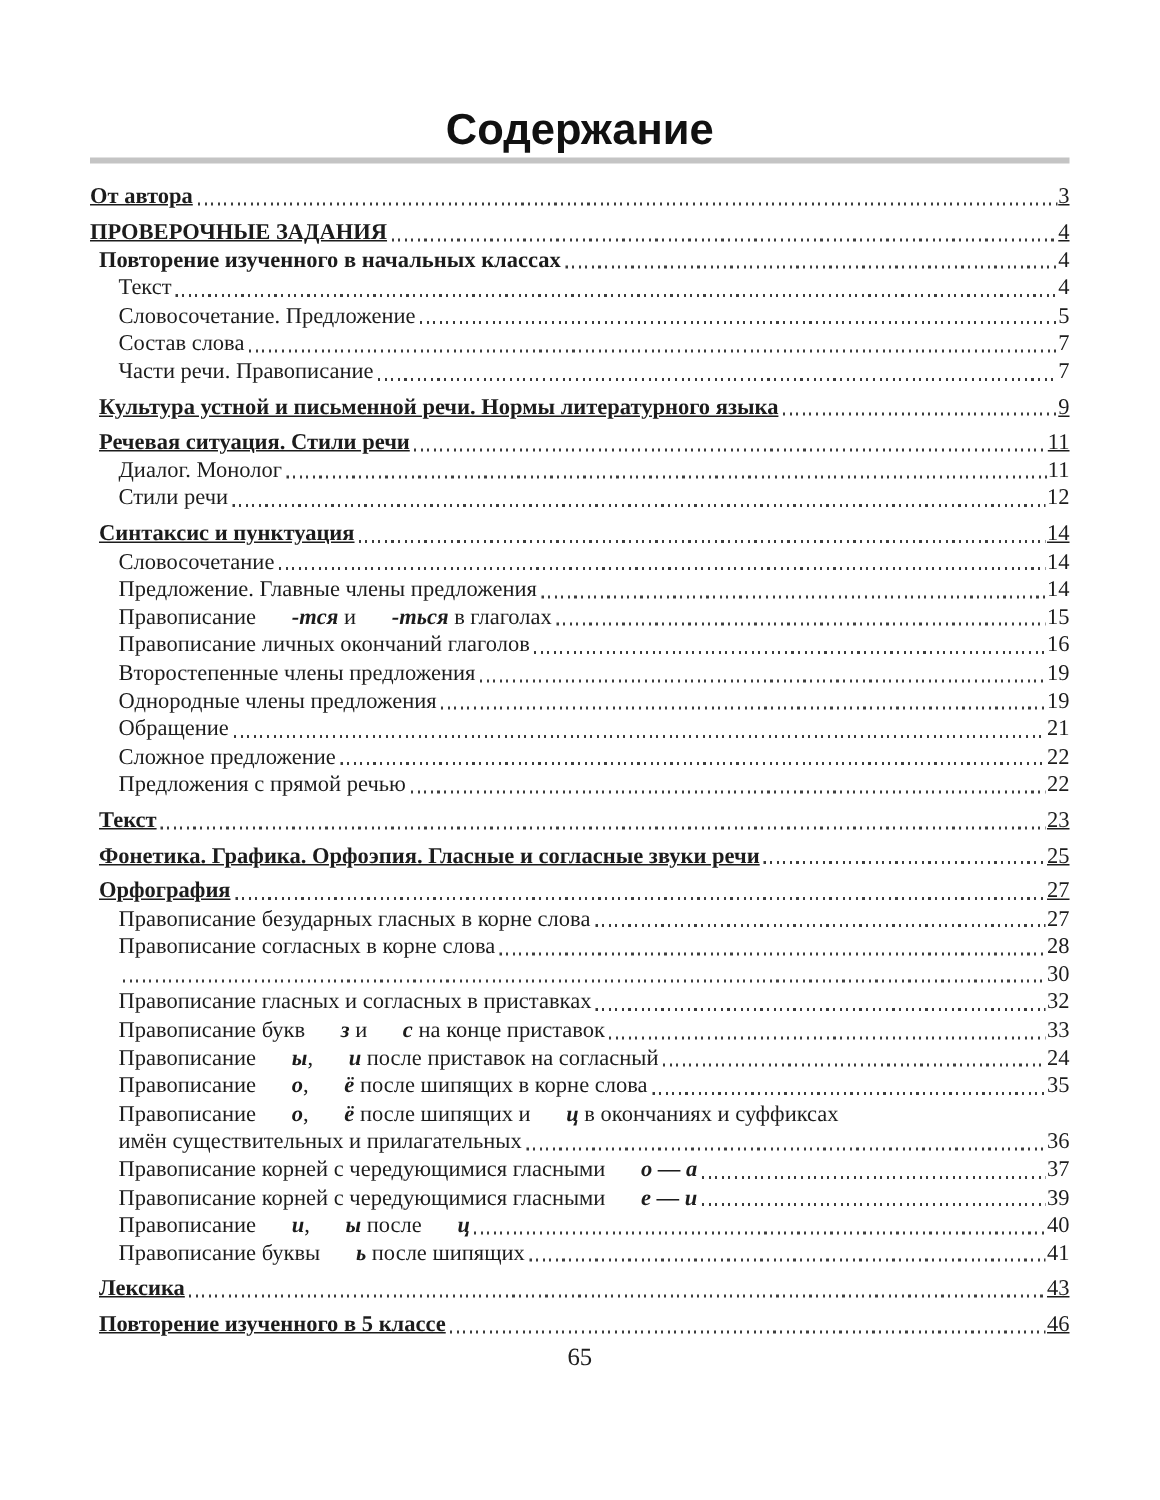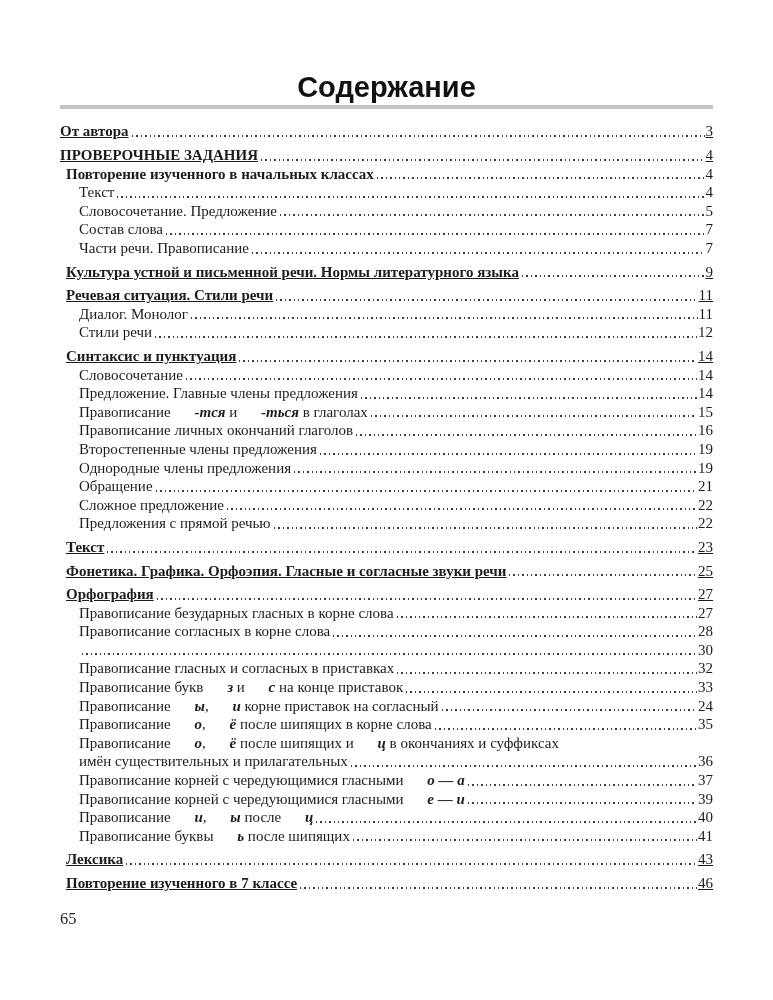--- a/index.html
+++ b/index.html
@@ -61,22 +61,22 @@
       var(--dots, #3c3c3c) 0 1.4px,
       transparent 1.4px 4.4px
     );
   }
   .pg {
     flex: 0 0 auto;
     font-weight: 400;
   }
   .row.nopage .label { flex: 1 1 auto; }
   .folio {
-    margin-top: 16px;
-    text-align: left;
+    margin-top: 2px;
+    text-align: center;
     font-size: 16.5px;
     color: #222222;
   }
 </style>
 </head>
 <body>
 
 <div class="page" style="--text: #1c1c1c; --rule: #c4c4c4; --dots: #3c3c3c;">
   <h1 class="title">Содержание</h1>
   <div class="rule"></div>
@@ -219,21 +219,21 @@
         <span class="label"><span>Правописание гласных и согласных в приставках</span></span>
         <span class="dots"></span>
         <span class="pg">32</span>
       </div>
       <div class="row lvl2">
         <span class="label"><span>Правописание букв </span><span class="bi">з</span><span> и </span><span class="bi">с</span><span> на конце приставок</span></span>
         <span class="dots"></span>
         <span class="pg">33</span>
       </div>
       <div class="row lvl2">
-        <span class="label"><span>Правописание </span><span class="bi">ы</span><span>, </span><span class="bi">и</span><span> корне приставок на согласный</span></span>
+        <span class="label"><span>Правописание </span><span class="bi">ы</span><span>, </span><span class="bi">и</span><span> после приставок на согласный</span></span>
         <span class="dots"></span>
         <span class="pg">24</span>
       </div>
       <div class="row lvl2">
         <span class="label"><span>Правописание </span><span class="bi">о</span><span>, </span><span class="bi">ё</span><span> после шипящих в корне слова</span></span>
         <span class="dots"></span>
         <span class="pg">35</span>
       </div>
       <div class="row lvl2 nopage">
         <span class="label"><span>Правописание </span><span class="bi">о</span><span>, </span><span class="bi">ё</span><span> после шипящих и </span><span class="bi">ц</span><span> в окончаниях и суффиксах</span></span>
@@ -262,19 +262,19 @@
         <span class="label"><span>Правописание буквы </span><span class="bi">ь</span><span> после шипящих</span></span>
         <span class="dots"></span>
         <span class="pg">41</span>
       </div>
       <div class="row lvl1 bold gap">
         <span class="label"><span>Лексика</span></span>
         <span class="dots"></span>
         <span class="pg">43</span>
       </div>
       <div class="row lvl1 bold gap">
-        <span class="label"><span>Повторение изученного в 7 классе</span></span>
+        <span class="label"><span>Повторение изученного в 5 классе</span></span>
         <span class="dots"></span>
         <span class="pg">46</span>
       </div>
     </div>
   <div class="folio">65</div>
 </div>
 
 </body></html>

